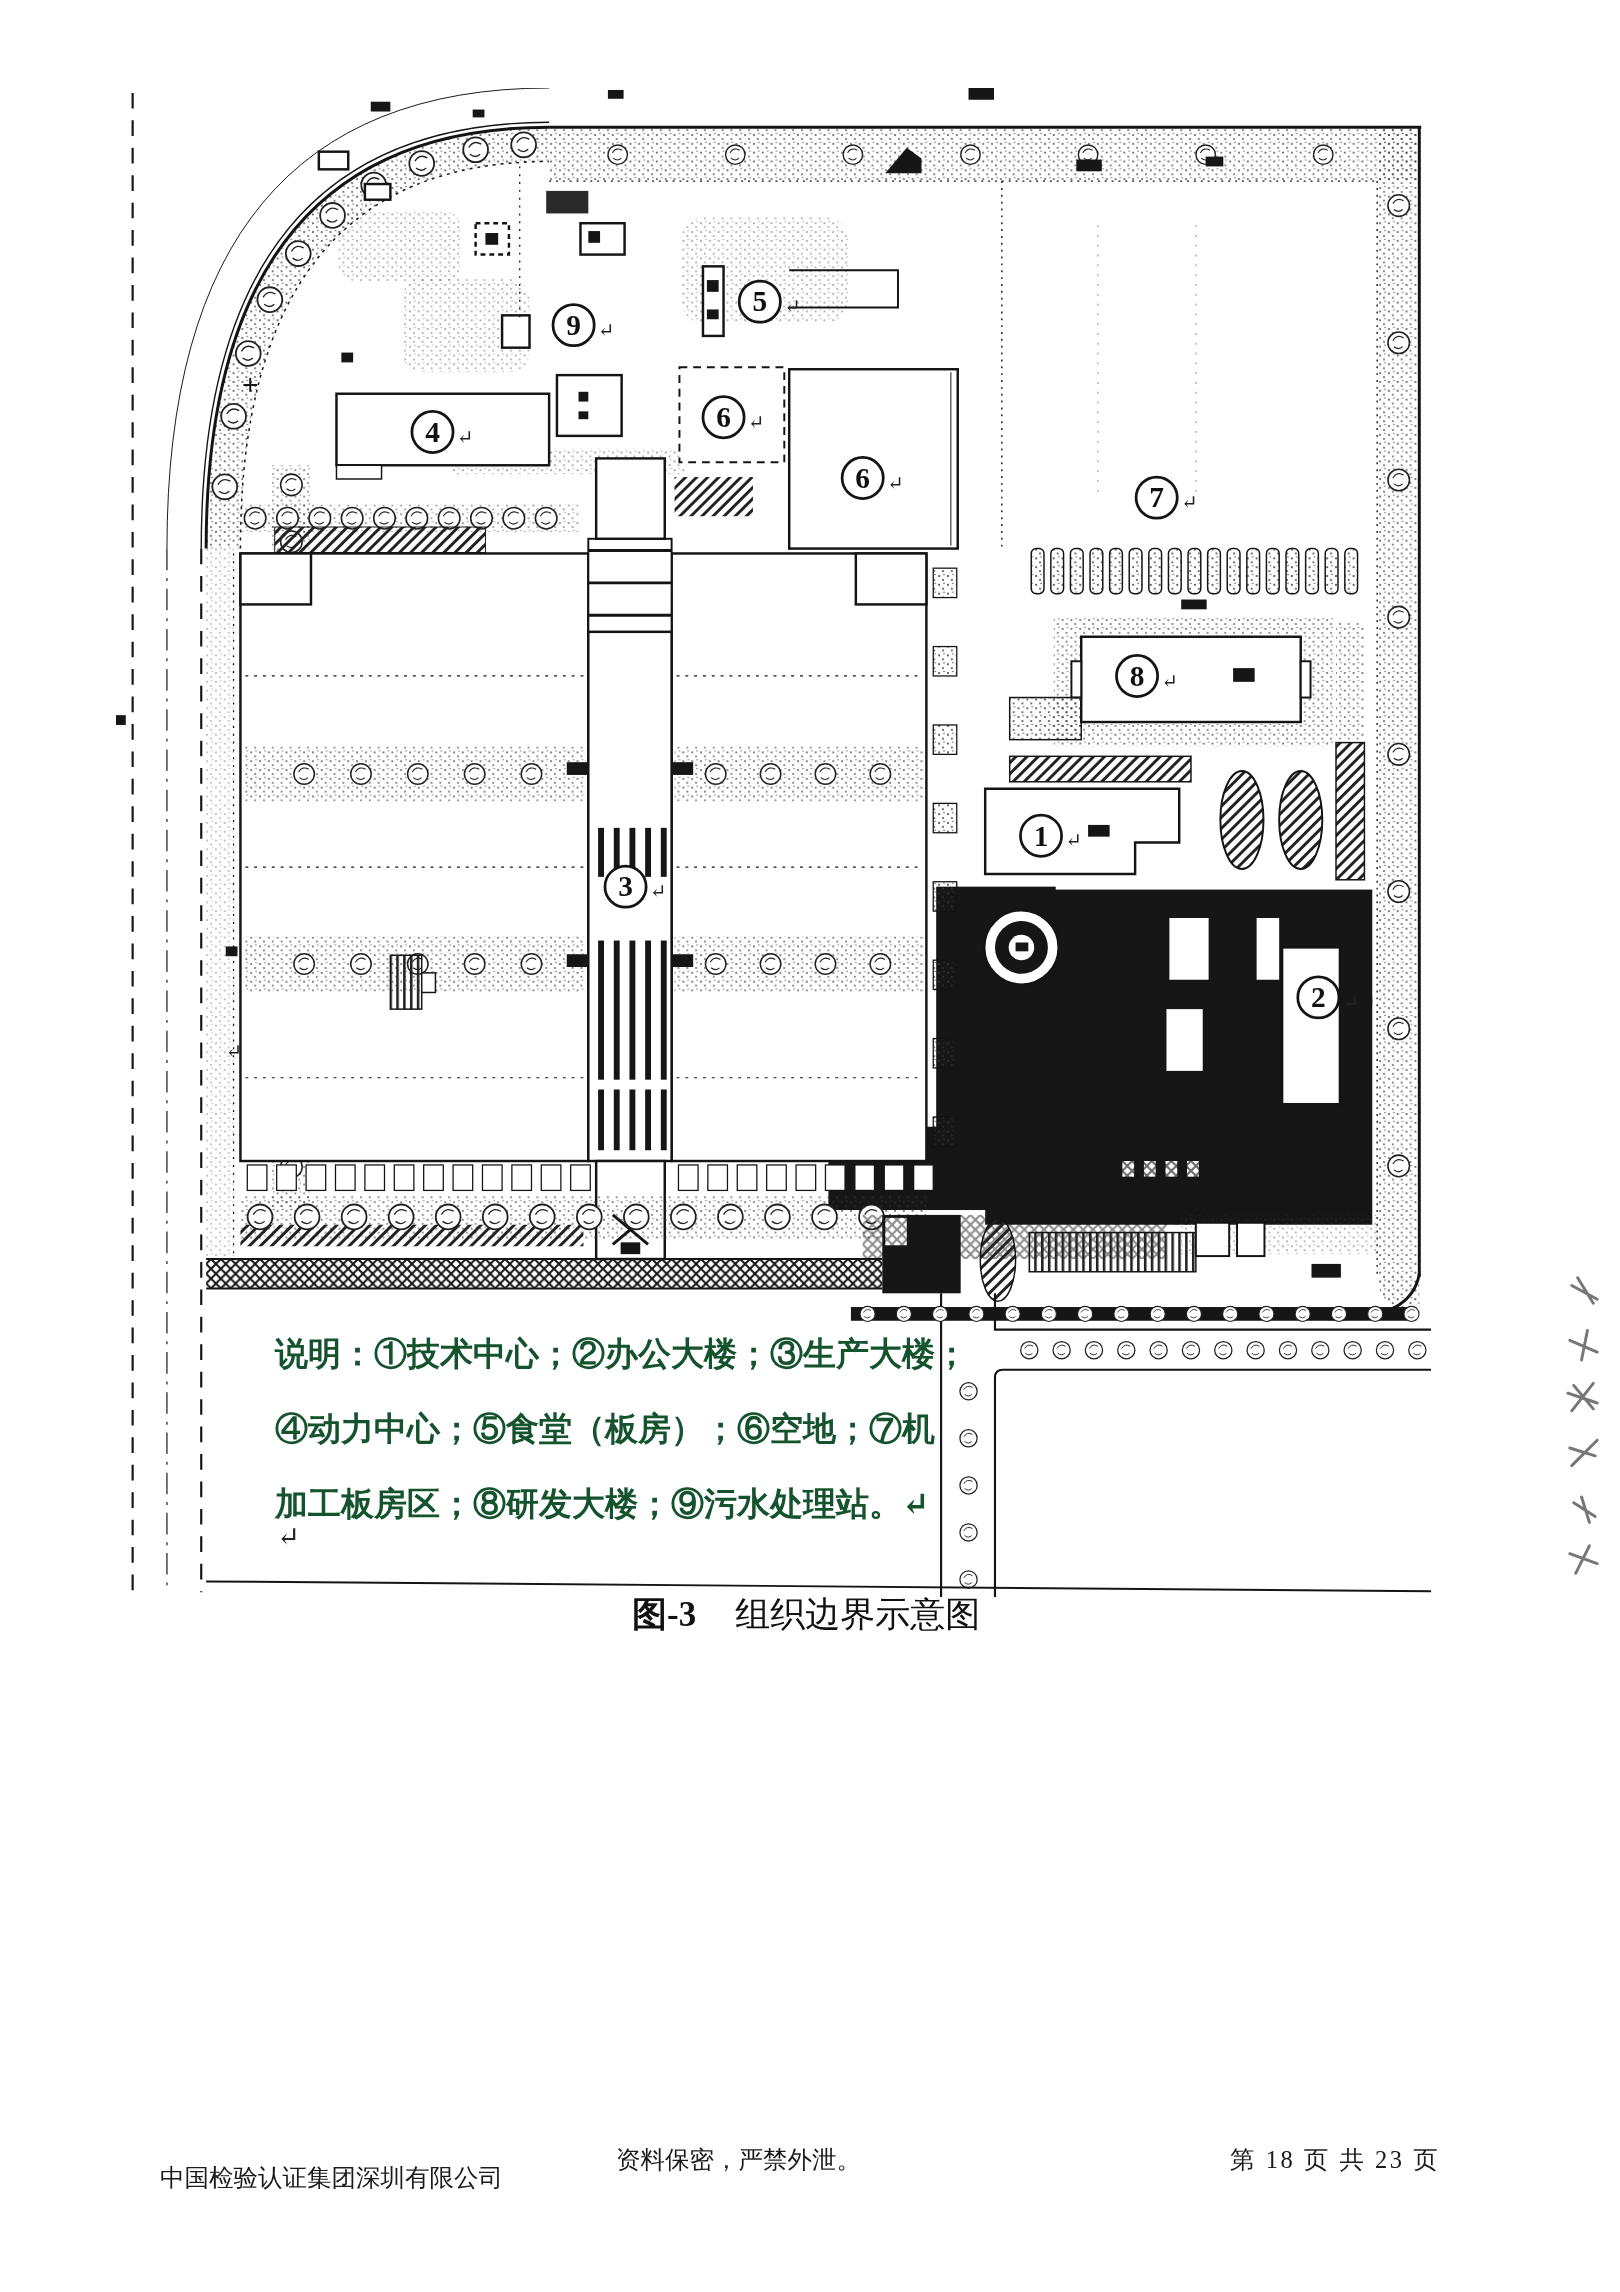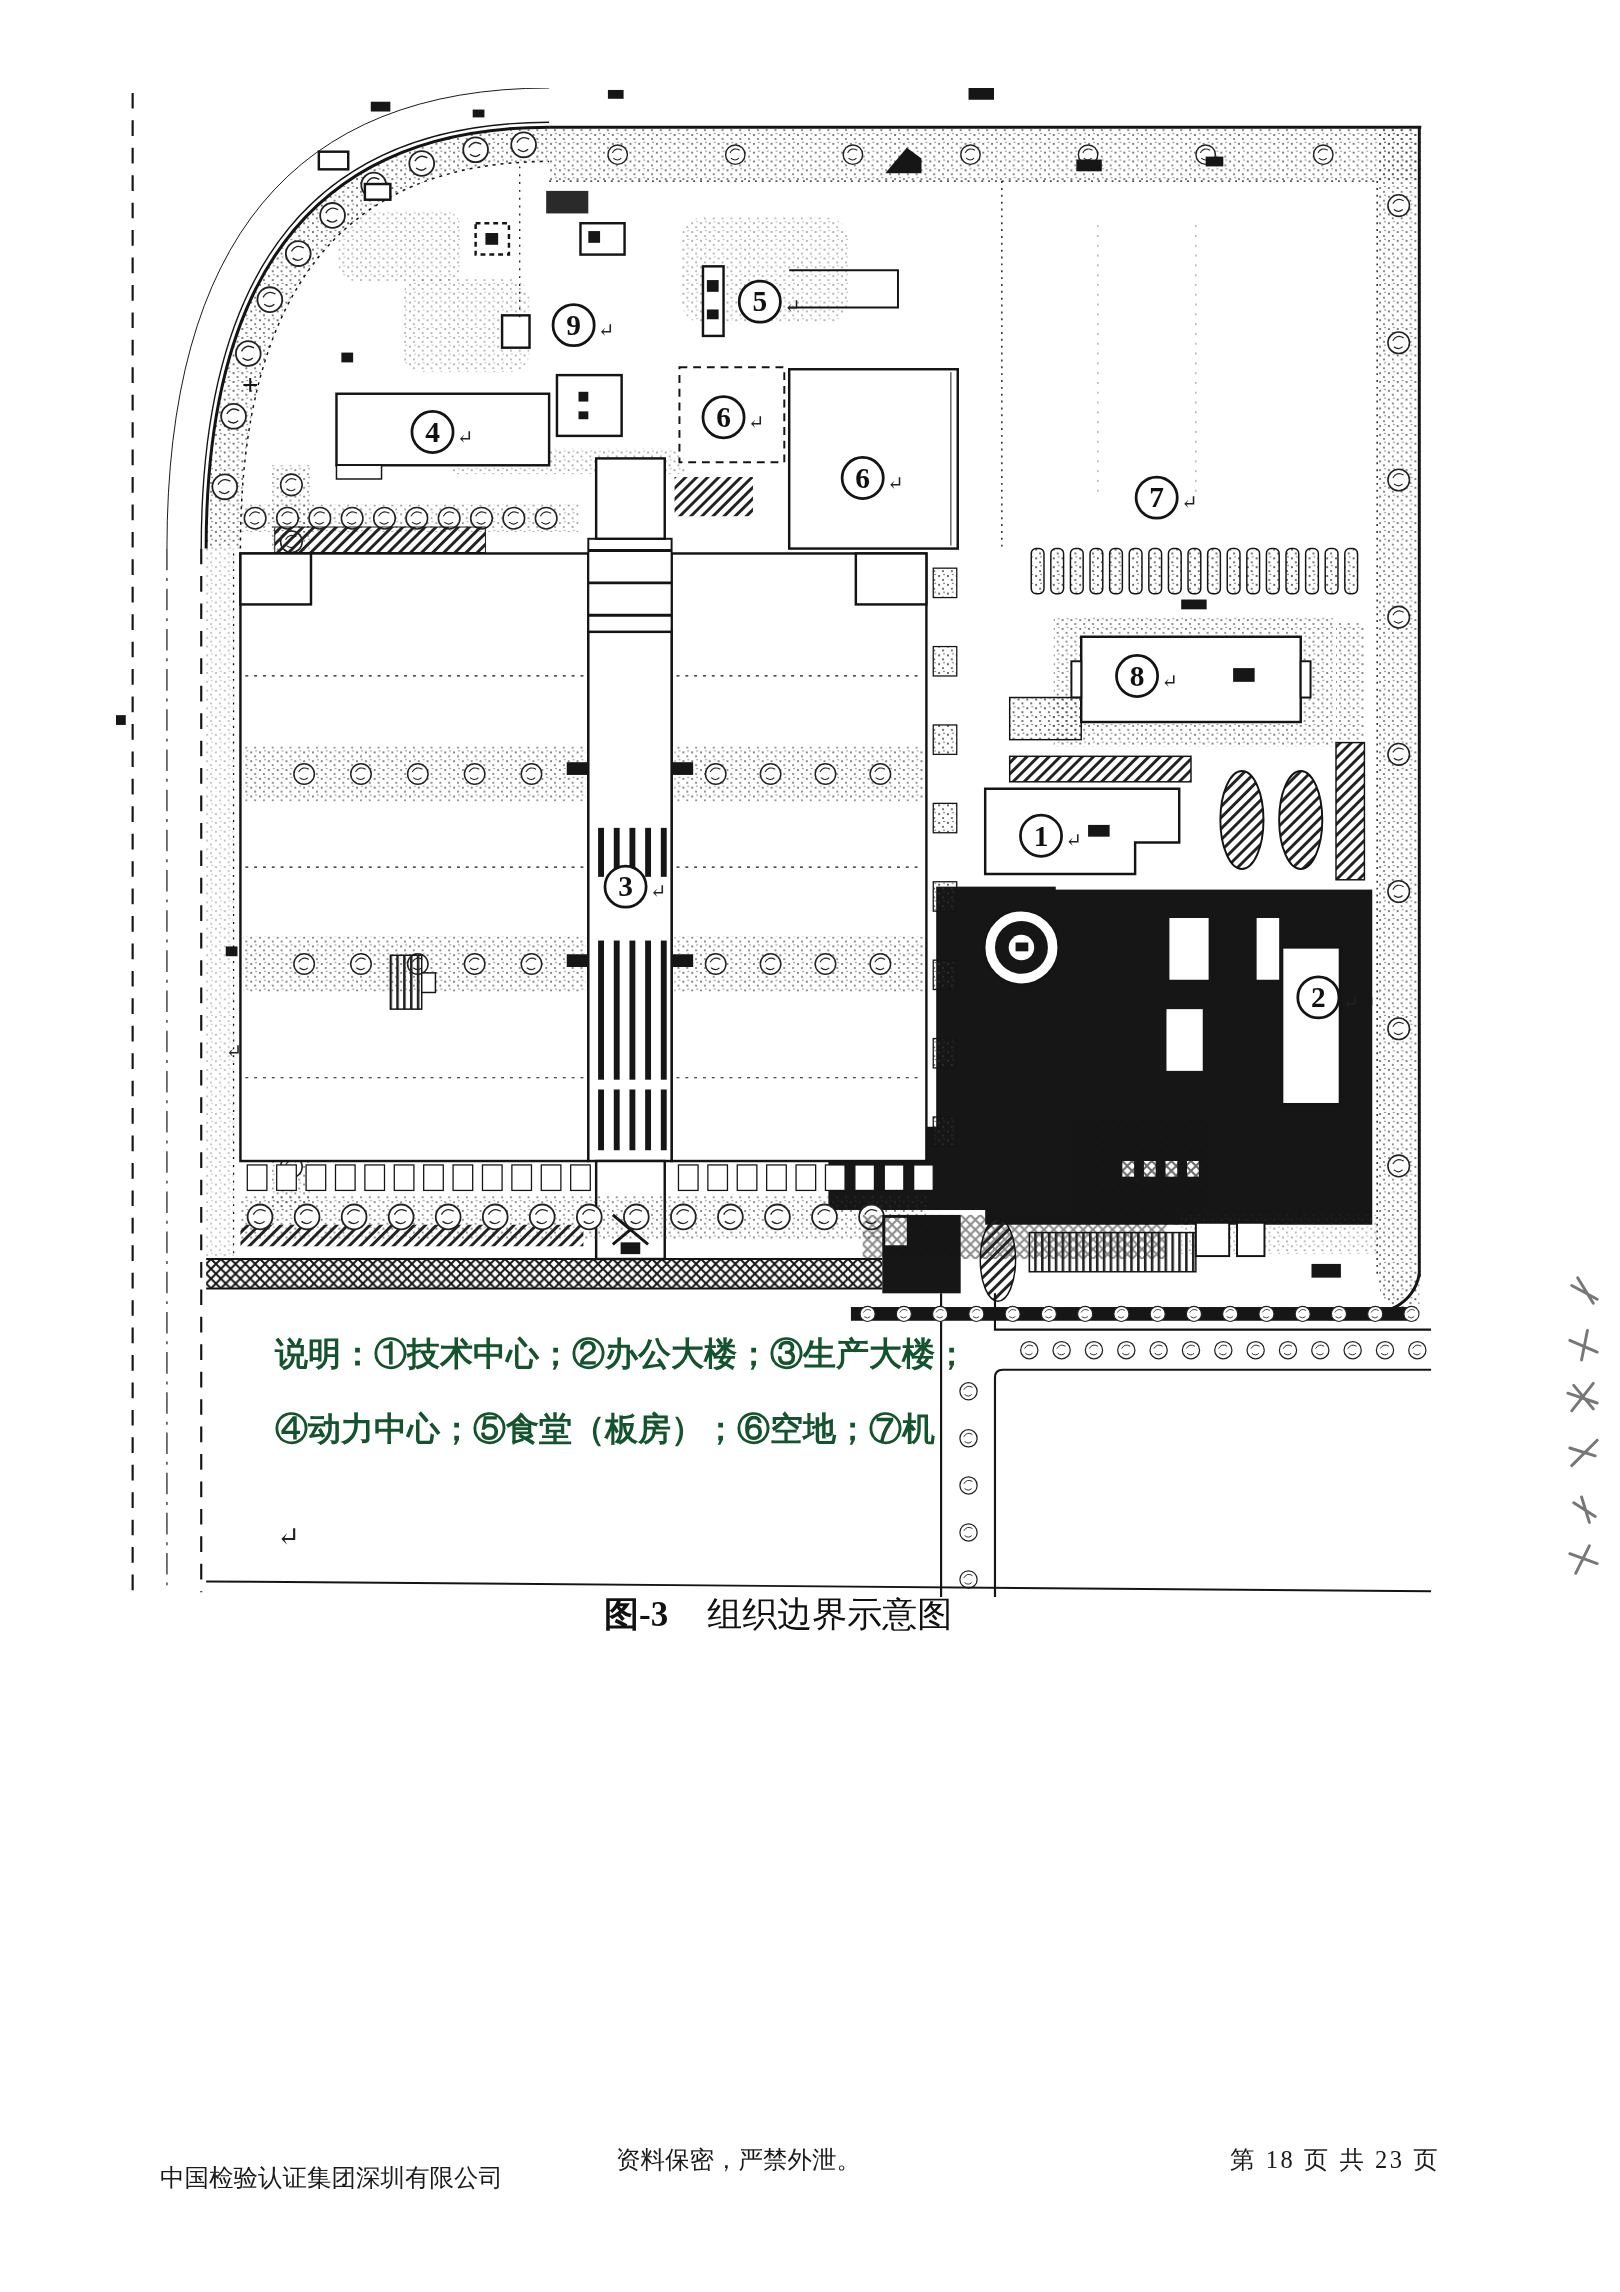--- a/index.html
+++ b/index.html
@@ -3,21 +3,21 @@
 <meta charset="utf-8">
 <style>
   html,body{margin:0;padding:0;background:#d8d8d8;}
   .page{position:relative;width:1620px;height:2293px;background:#ffffff;overflow:hidden;
         font-family:"Liberation Serif","DejaVu Serif",serif;color:#141414;}
   .map{position:absolute;left:108px;top:88px;}
   .legend{position:absolute;left:275px;top:1317px;width:686px;font-size:33px;line-height:75px;
           font-weight:600;color:#14532d;}
   .legend div{white-space:nowrap;}
   .stray-ret{position:absolute;left:277px;top:1521px;font-size:27.4px;color:#222;}
-  .caption{position:absolute;left:604px;top:1591px;font-size:35px;color:#111;white-space:nowrap;}
+  .caption{position:absolute;left:632px;top:1591px;font-size:35px;color:#111;white-space:nowrap;}
   .caption b{font-weight:700;margin-right:39px;}
   .foot{position:absolute;top:2143px;font-size:24.5px;color:#1b1b1b;white-space:nowrap;}
   .foot.company{left:160px;margin-top:18px;}
   .foot.conf{left:580px;margin-left:36px;}
   .foot.pageno{left:1230px;letter-spacing:2.5px;}
   .wm{position:absolute;left:1554px;top:1264px;}
   
   svg .ln{stroke:#141414;fill:none;}
   svg .bld{fill:#ffffff;stroke:#141414;stroke-width:2.5;}
   svg .dk{fill:#161616;stroke:none;}
@@ -466,20 +466,21 @@
     <g transform="translate(1235,928)">
       <circle r="21" fill="#fff" stroke="#141414" stroke-width="2.8"></circle>
       <text class="mnum" y="10">2</text>
       <text class="mret" x="25" y="12">↵</text>
     </g>
   </svg>
 
   <div class="legend">
     <div>说明：①技术中心；②办公大楼；③生产大楼；</div>
     <div>④动力中心；⑤食堂（板房）；⑥空地；⑦机</div>
+    <div>加工板房区；⑧研发大楼；⑨污水处理站。↵</div>
   </div>
   <div class="stray-ret">↵</div>
 
   <div class="caption">
     <b>图-3</b><span>组织边界示意图</span>
   </div>
 
   <svg class="wm" width="59" height="323" viewBox="0 0 60 330">
     <g stroke="#4a4a4a" stroke-width="3" stroke-linecap="round" fill="none" opacity=".75">
       <path d="M18,22 l26,14 M24,14 l16,26"></path>

